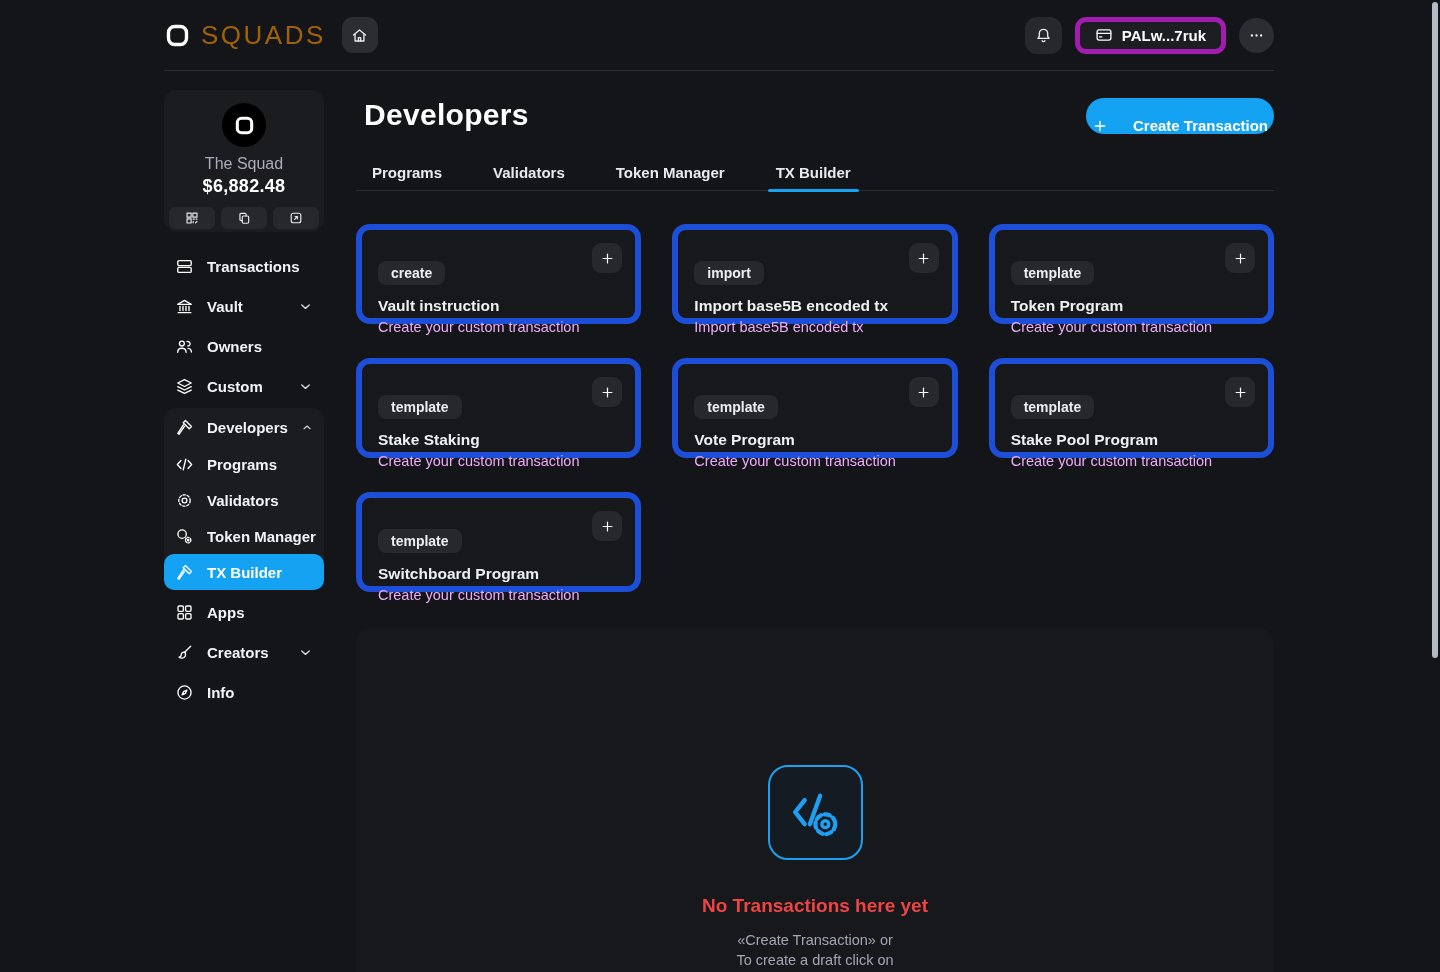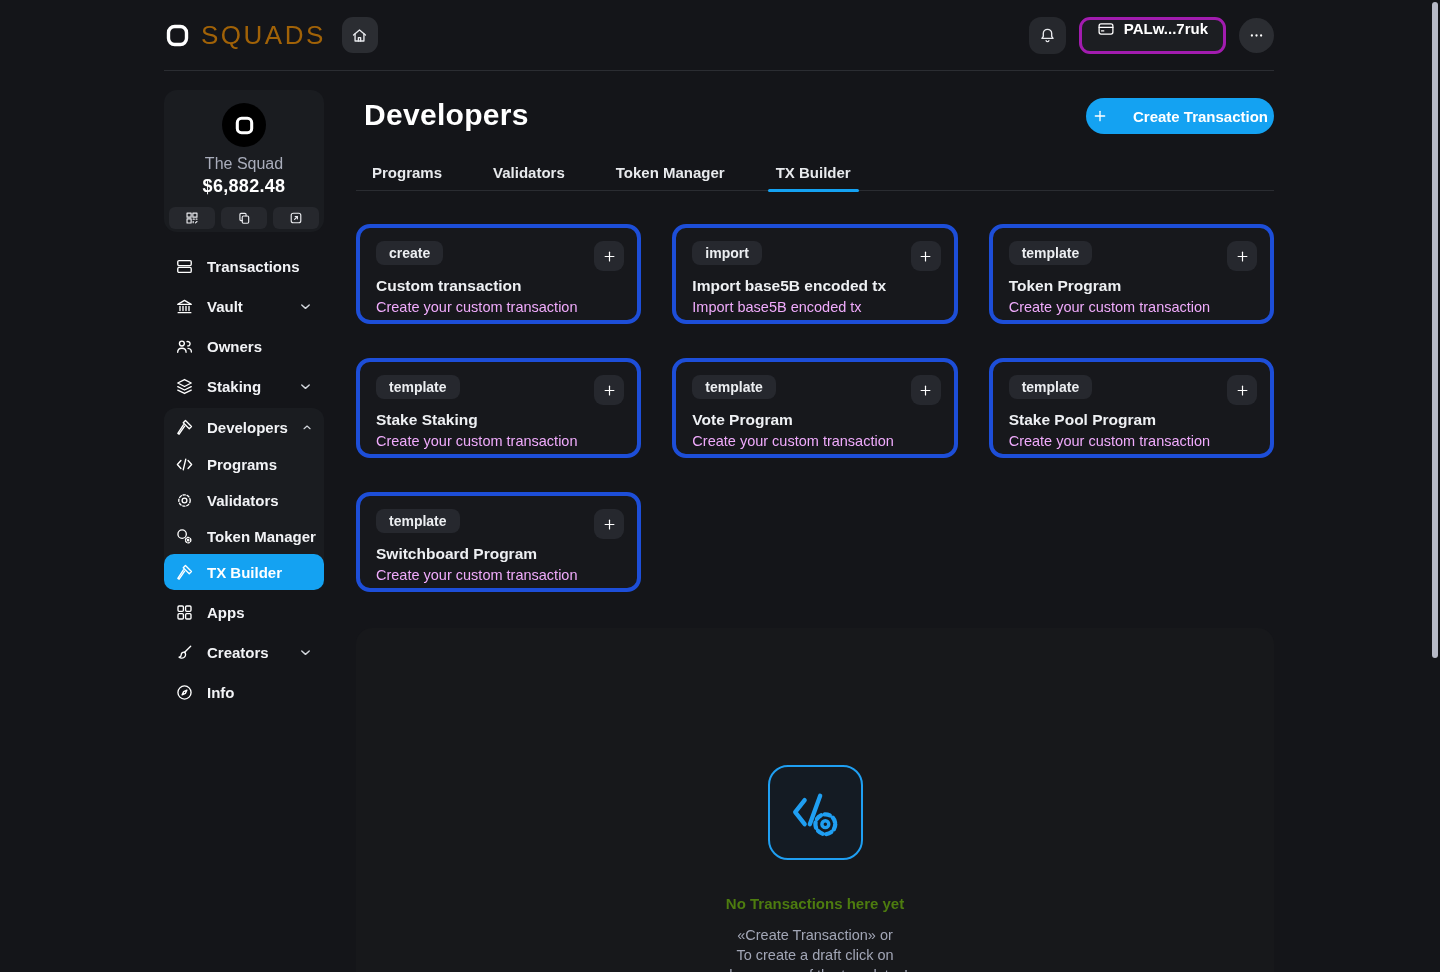--- a/index.html
+++ b/index.html
@@ -14,21 +14,21 @@
   
   .topbar { position:absolute; top:0; left:0; right:0; height:70px; display:flex; align-items:center; padding:0 166px 0 164px; }
   .topbar-divider { position:absolute; top:70px; left:164px; width:1110px; height:1px; background:#2b2d32; }
   .brand { display:flex; align-items:center; gap:10px; color:#fff; }
   .brand-mark { width:27px; height:27px; color:#fff; }
   .brand-name { font-size:26px; font-weight:400; letter-spacing:2.5px; color:#a16207; }
   .iconbtn { display:flex; align-items:center; justify-content:center; color:#e9eaee; cursor:pointer; }
   .home-btn { width:36px; height:36px; border-radius:11px; background:#2b2d32; margin-left:16px; }
   .top-right { margin-left:auto; display:flex; align-items:center; gap:13px; }
   .bell-btn { width:37px; height:37px; border-radius:12px; background:#26282d; }
-  .wallet-pill { height:37px; border-radius:11px; background:#1c1e22; border:3px solid #a21caf; display:flex; align-items:flex-start; gap:9px; padding:0 15px; color:#fff; font-size:15px; font-weight:700; cursor:pointer; }
+  .wallet-pill { height:37px; border-radius:11px; background:#1c1e22; border:5px solid #a21caf; display:flex; align-items:center; gap:9px; padding:0 15px; color:#fff; font-size:15px; font-weight:700; cursor:pointer; }
   .more-btn { width:35px; height:35px; border-radius:50%; background:#2b2d32; }
 
   
   .squad-card { position:absolute; left:164px; top:90px; width:160px; height:142px; background:#1a1c20; border-radius:13px; text-align:center; padding-top:13px; }
   .avatar { width:44px; height:44px; border-radius:50%; background:#000; margin:0 auto; display:flex; align-items:center; justify-content:center; color:#fff; }
   .squad-name { margin-top:8px; font-size:16px; color:#a9adbb; }
   .squad-balance { margin-top:3px; font-size:18px; font-weight:800; color:#fff; letter-spacing:.3px; }
   .squad-actions { margin-top:10px; display:flex; justify-content:center; gap:6px; }
   .mini-btn { width:46px; height:22px; border-radius:6px; background:#26282d; display:flex; align-items:center; justify-content:center; color:#e9eaee; cursor:pointer; }
 
@@ -40,41 +40,41 @@
   .chev { margin-left:auto; width:15px; height:15px; color:#d3d6dc; }
   .chev.up { transform:rotate(180deg); }
   .nav-group { background:#1a1c20; border-radius:12px; margin:2px 0; }
   .nav-group .nav-item { height:36px; }
   .nav-group .nav-item.parent { height:38px; }
   .nav-item.active { background:#14a2f2; color:#fff; }
   .nav-item.active .nico { color:#fff; }
 
   
   .page-title { position:absolute; left:364px; top:98px; font-size:30px; font-weight:800; color:#fff; letter-spacing:.3px; }
-  .create-btn { position:absolute; left:1086px; top:98px; width:188px; height:36px; border-radius:18px; background:#14a2f2; color:#fff; border:none; display:flex; align-items:center; justify-content:center; gap:25px; font-size:15px; font-weight:700; font-family:inherit; cursor:pointer; }
+  .create-btn { position:absolute; left:1086px; top:98px; width:188px; height:36px; border-radius:18px; background:#14a2f2; color:#fff; border:none; display:flex; align-items:flex-end; justify-content:center; gap:25px; font-size:15px; font-weight:700; font-family:inherit; cursor:pointer; }
   .create-btn svg { width:16px; height:16px; stroke-width:2; }
 
   .tabs { position:absolute; left:356px; top:155px; width:918px; height:36px; border-bottom:1px solid #2a2c31; display:flex; gap:35px; padding-left:8px; }
   .tab { position:relative; display:flex; align-items:center; padding:0 8px; font-size:15px; font-weight:600; color:#e8eaed; cursor:pointer; }
   .tab .underline { display:none; }
   .tab.active .underline { display:block; position:absolute; left:0; right:0; bottom:-2px; height:3px; border-radius:2px; background:#14a2f2; }
 
   .cards { position:absolute; left:356px; top:224px; width:918px; display:grid; grid-template-columns:repeat(3,1fr); column-gap:31px; row-gap:34px; }
-  .card { height:100px; background:#17181c; border:4px solid #1d4ed8; border-radius:14px; padding:13px 16px; position:relative; cursor:pointer; }
+  .card { height:100px; background:#17181c; border:6px solid #1d4ed8; border-radius:14px; padding:31px 16px; position:relative; cursor:pointer; }
   .badge { display:inline-block; background:#26282e; color:#eceef1; font-size:14px; font-weight:600; padding:4px 13px; border-radius:8px; }
   .card-plus { position:absolute; top:13px; right:13px; width:30px; height:30px; border-radius:9px; background:#26282e; display:flex; align-items:center; justify-content:center; color:#fff; cursor:pointer; }
   .card-plus svg { width:15px; height:15px; stroke-width:1.9; }
   .card-title { margin-top:12px; font-size:15.5px; font-weight:700; color:#eef0f3; }
   .card-sub { margin-top:4px; font-size:14.5px; color:#f0abfc; }
 
   
   .empty-panel { position:absolute; left:356px; top:628px; width:918px; height:360px; background:#17181b; border-radius:16px; text-align:center; }
   .empty-icon { width:95px; height:95px; margin:137px auto 0; border:2.5px solid #1f9ff2; border-radius:20px; background:#141b23; display:flex; align-items:center; justify-content:center; }
   .empty-icon svg { width:62px; height:62px; fill:none; stroke:#1f9ff2; stroke-linecap:round; stroke-linejoin:round; }
-  .empty-title { margin-top:35px; font-size:15px; font-weight:700; color:#4d7c0f; }
+  .empty-title { margin-top:35px; font-size:19px; font-weight:700; color:#ef4444; }
   .empty-body { margin-top:13px; font-size:14.5px; line-height:20px; color:#a2a6b6; }
 
   
   .scroll-thumb { position:absolute; right:2px; top:2px; width:6px; height:656px; border-radius:3px; background:#b6b9c6; }
 </style>
 </head>
 <body>
 
 <div class="topbar">
   <div class="brand">
@@ -188,21 +188,21 @@
       </svg>
     <span class="nav-label">Owners</span>
   </div>
 
   <div class="nav-item">
     <svg class="ic nico" viewBox="0 0 24 24">
         <polygon points="12 3.2 20.5 7.6 12 12 3.5 7.6"></polygon>
         <polyline points="3.5 12.2 12 16.4 20.5 12.2"></polyline>
         <polyline points="3.5 16.6 12 20.8 20.5 16.6"></polyline>
       </svg>
-    <span class="nav-label">Staking</span>
+    <span class="nav-label">Custom</span>
     <svg class="ic chev" viewBox="0 0 24 24" style="stroke-width:2.2;">
         <polyline points="6 9.5 12 15 18 9.5"></polyline>
       </svg>
   </div>
 
   <div class="nav-group">
     <div class="nav-item parent">
       <svg class="ic nico" viewBox="0 0 24 24">
           <path d="M13.2 3.2l7.6 7.6-2.8 2.8-7.6-7.6z"></path>
           <path d="M10.6 8.6 3.6 19.4l1.6 1.1 7-10.1"></path>
@@ -303,21 +303,21 @@
 <div class="cards">
 
   <div class="card">
     <span class="badge">create</span>
     <div class="card-plus">
         <svg class="ic" viewBox="0 0 24 24">
           <line x1="12" y1="5" x2="12" y2="19"></line>
           <line x1="5" y1="12" x2="19" y2="12"></line>
         </svg>
       </div>
-    <div class="card-title">Custom transaction</div>
+    <div class="card-title">Vault instruction</div>
     <div class="card-sub">Create your custom transaction</div>
   </div>
 
   <div class="card">
     <span class="badge">import</span>
     <div class="card-plus">
         <svg class="ic" viewBox="0 0 24 24">
           <line x1="12" y1="5" x2="12" y2="19"></line>
           <line x1="5" y1="12" x2="19" y2="12"></line>
         </svg>

